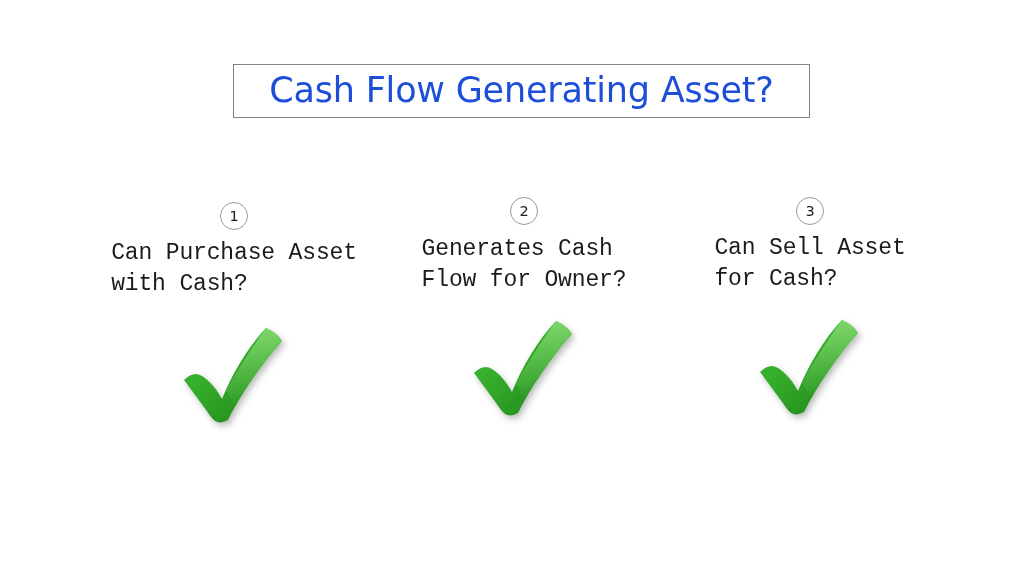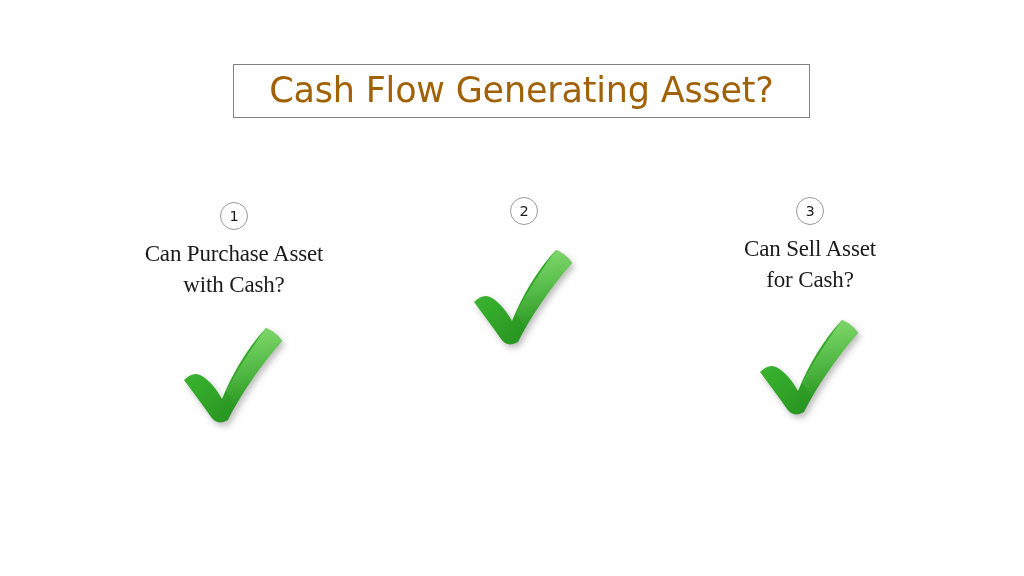--- a/index.html
+++ b/index.html
@@ -36,21 +36,21 @@
     border: 1.5px solid #828282;
     background: #ffffff;
     display: flex;
     align-items: center;
     justify-content: center;
   }
   #title-text {
     font-family: "DejaVu Sans", sans-serif;
     font-size: 35px;
     font-weight: 400;
-    color: #a16207;
+    color: #1d4ed8;
     letter-spacing: -0.2px;
     line-height: 1;
     white-space: nowrap;
     transform: translateY(-1px);
   }
 
   
   .column {
     position: absolute;
     top: 190px;
@@ -77,26 +77,26 @@
     color: #1d1d1d;
     line-height: 1;
     box-sizing: border-box;
   }
   #col-0 .step-badge { margin-top: 12px; }
   #col-1 .step-badge { margin-top: 7px; }
   #col-2 .step-badge { margin-top: 7px; }
 
   .question {
     margin-top: 8px;
-    font-family: Liberation Serif, serif;
+    font-family: Liberation Mono, monospace;
     font-size: 23px;
     font-weight: 400;
     color: #1b1b1b;
     line-height: 31px;
-    text-align: center;
+    text-align: left;
     letter-spacing: -0.15px;
     white-space: pre-line;
   }
   #col-1 .question { margin-top: 9px; }
   #col-2 .question { }
 
   
   .check-wrap {
     margin-top: 16px;
     width: 120px;
@@ -145,20 +145,22 @@
         <g filter="url(#sh1)">
           <path d="M10 66 C16 60 22 58 28 62 C36 67 43 76 48 85 C58 60 74 33 92 14 C99 17 104 21 108 27 C86 52 66 82 54 106 C47 110 41 109 37 103 C28 90 18 77 10 66 Z" fill="url(#g1)"></path>
           <path d="M92 14 C99 17 104 21 108 27 C90 48 73 72 61 93 C58 87 55 81 52 77 C64 55 78 33 92 14 Z" fill="url(#gl1)"></path>
         </g>
       </svg>
     </div>
   </div>
 
   <div class="column" id="col-1">
     <div class="step-badge">2</div>
+    <div class="question">Generates Cash
+Flow for Owner?</div>
     <div class="check-wrap">
       <svg viewBox="0 0 120 120" xmlns="http://www.w3.org/2000/svg">
         <defs>
           <linearGradient id="g2" x1="0" y1="0" x2="1" y2="1">
             <stop offset="0%" stop-color="#47c03a"></stop>
             <stop offset="42%" stop-color="#33aa2a"></stop>
             <stop offset="100%" stop-color="#1f7f18"></stop>
           </linearGradient>
           <linearGradient id="gl2" x1="0" y1="0" x2="0" y2="1">
             <stop offset="0%" stop-color="#8ade75" stop-opacity="0.85"></stop>

